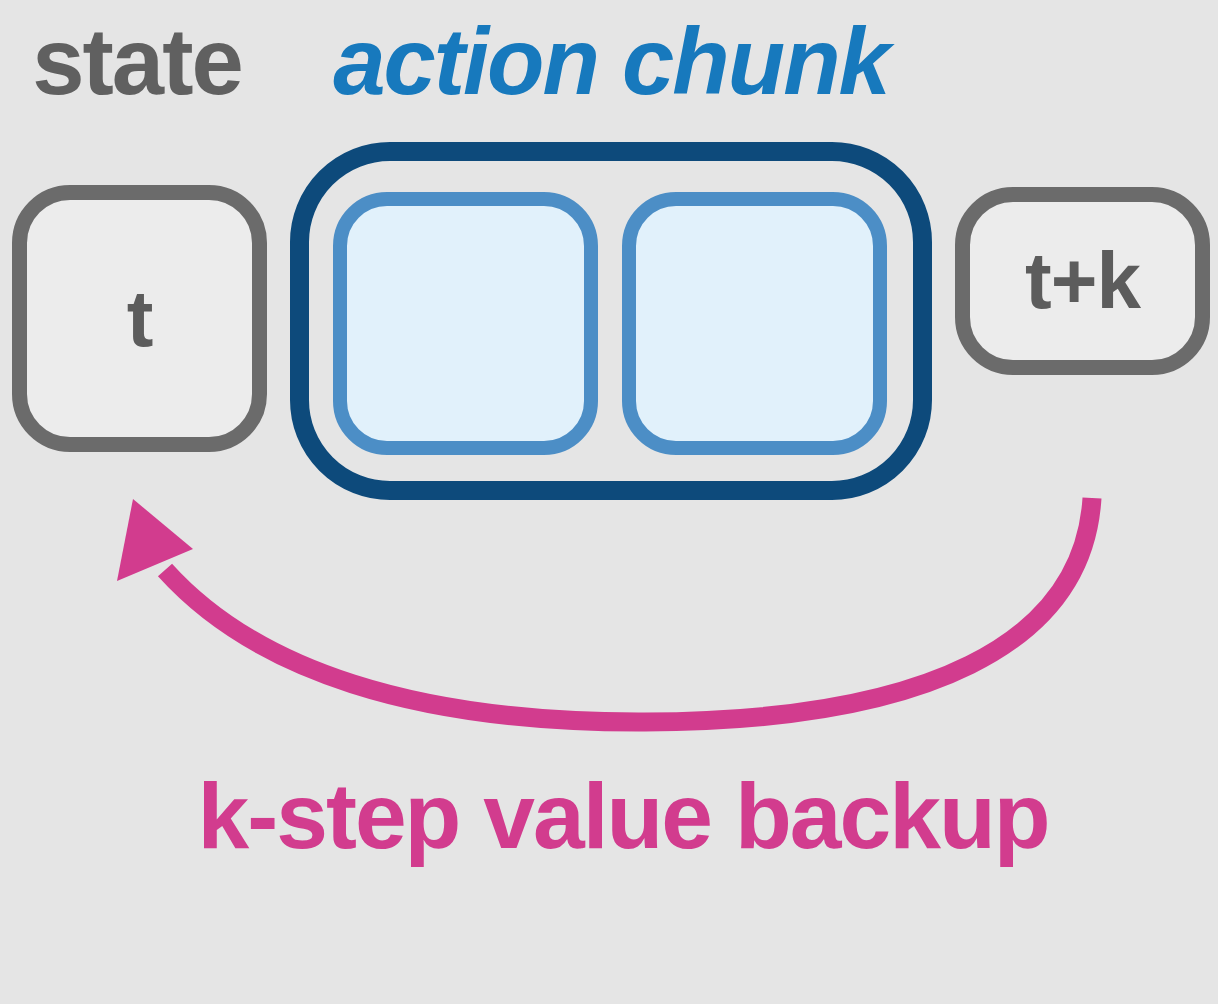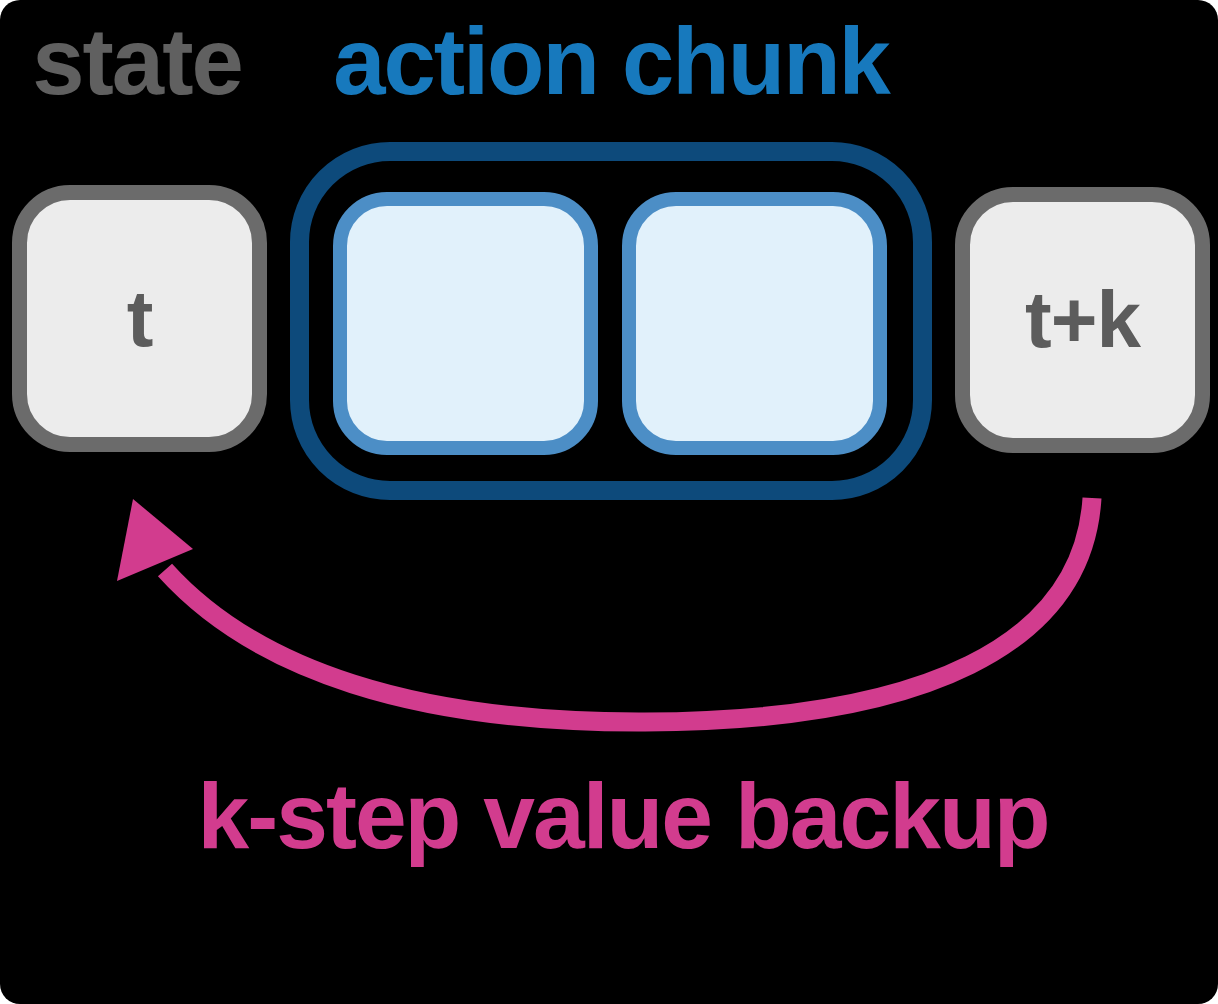--- a/index.html
+++ b/index.html
@@ -24,37 +24,37 @@
     top: 12px;
     height: 100px;
     line-height: 100px;
     font-size: 94px;
     font-weight: bold;
     letter-spacing: -2px;
     text-align: center;
     white-space: nowrap;
   }
   .label-state { left: 12px;  width: 250px; }
-  .label-chunk { left: 290px; width: 642px; }
+  .label-chunk { left: 290px; width: 642px; font-style: italic; }
 
   .gray-box {
     position: absolute;
     box-sizing: border-box;
     border-radius: 58px;
     border-style: solid;
     border-width: 15px;
     display: flex;
     align-items: center;
     justify-content: center;
     font-size: 80px;
     font-weight: bold;
     letter-spacing: -1px;
   }
   .box-t  { left: 12px;  top: 185px; width: 255px; height: 267px; }
-  .box-tk { left: 955px; top: 187px; width: 255px; height: 266px; }
+  .box-tk { left: 955px; top: 187px; width: 255px; height: 188px; }
 
   .chunk-container {
     position: absolute;
     left: 290px; top: 142px;
     width: 642px; height: 358px;
     box-sizing: border-box;
     border-style: solid;
     border-width: 19px;
     border-radius: 100px;
     background: transparent;
@@ -87,21 +87,21 @@
     font-size: 93px;
     font-weight: bold;
     letter-spacing: -2px;
     line-height: 117px;
     white-space: nowrap;
   }
 </style>
 </head>
 <body>
 
-<div class="canvas" style="background: #000000; border-radius: 20px;">
+<div class="canvas" style="background: #e5e5e5;">
 
   <div class="top-label label-state" style="color: rgb(96, 96, 96);">state</div>
 
   <div class="top-label label-chunk" style="color: rgb(23, 121, 189);">action chunk</div>
 
   <div class="gray-box box-t" style="background-color: rgb(236, 236, 236); border-color: rgb(107, 107, 107); color: rgb(92, 92, 92);">
     <span>t</span>
   </div>
 
   <div class="chunk-container" style="border-color: rgb(13, 74, 123);">

